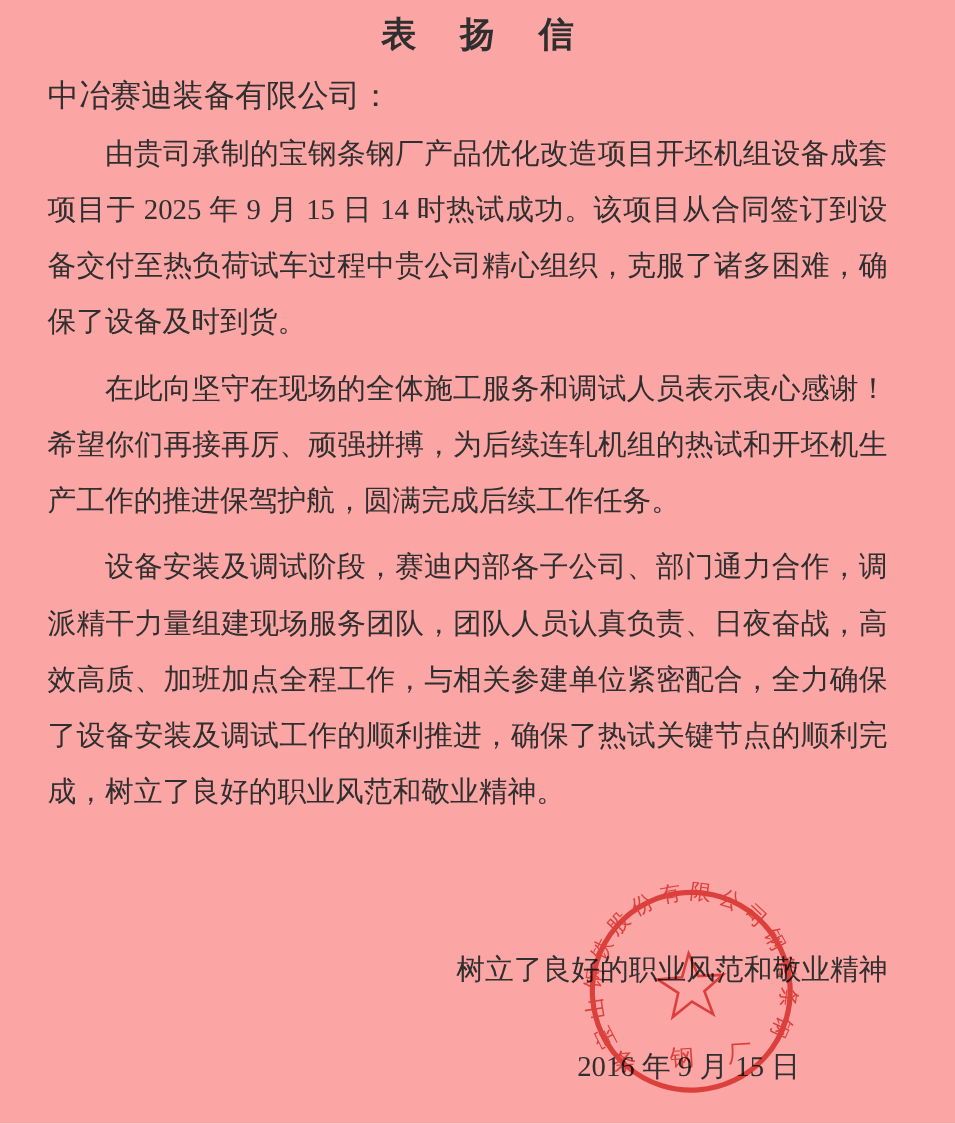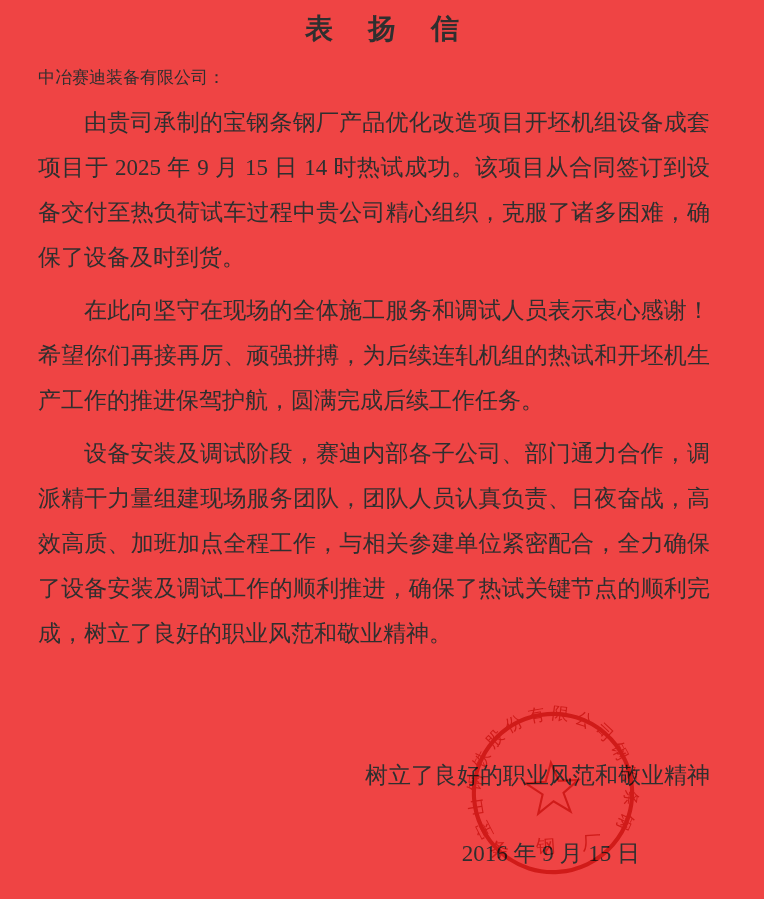--- a/index.html
+++ b/index.html
@@ -9,34 +9,34 @@
     height: 899px;
     position: relative;
     font-family: "Liberation Serif", "DejaVu Serif", serif;
     color: #2f2f2f;
     overflow: hidden;
   }
   .page {
     position: relative;
     width: 764px;
     height: 899px;
-    background: #ef4444;
+    background: #fca5a5;
     padding: 8px 38px 0 38px;
   }
   .letter-title {
     text-align: center;
     font-size: 28px;
     font-weight: 600;
     letter-spacing: 14px;
     line-height: 42px;
     margin-left: 14px; 
     white-space: pre;
   }
   .salutation {
-    font-size: 17px;
+    font-size: 25px;
     line-height: 36px;
     margin-top: 10px;
   }
   .body-text p {
     font-size: 23px;
     line-height: 45px;
     text-align: justify;
     text-justify: inter-ideograph;
     text-indent: 2em;
     margin: 0 16px 8px 0;

